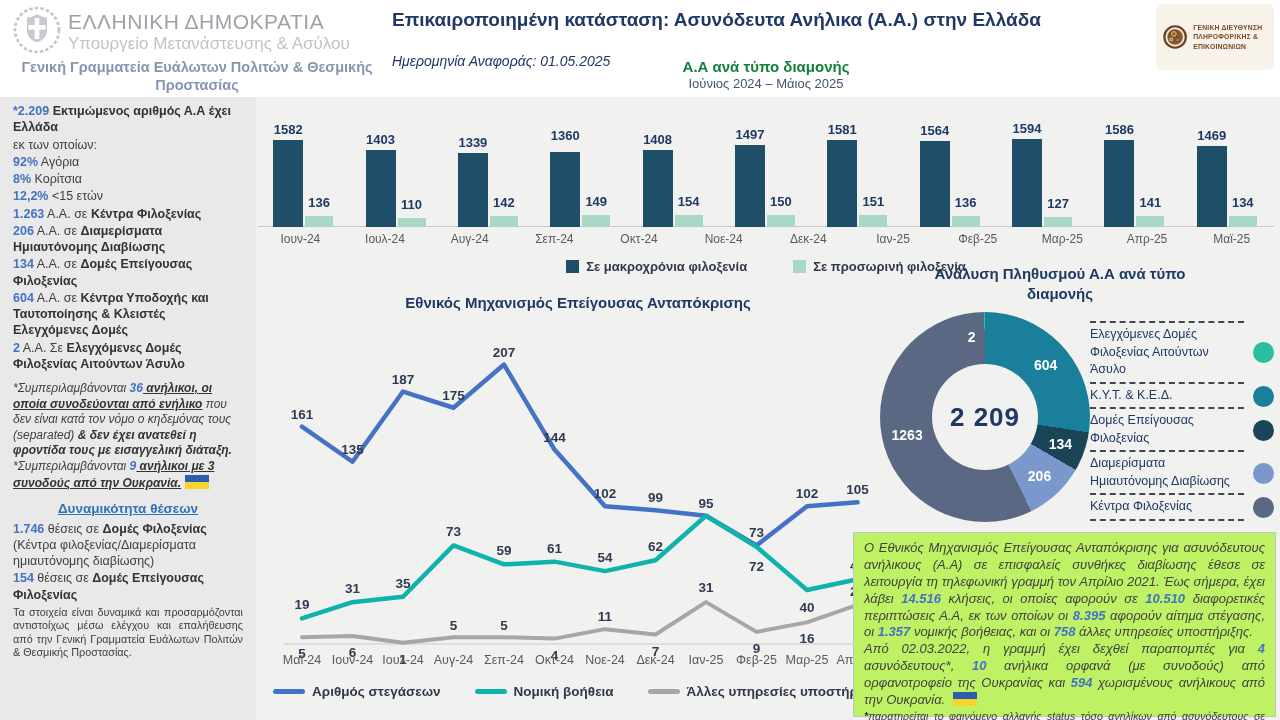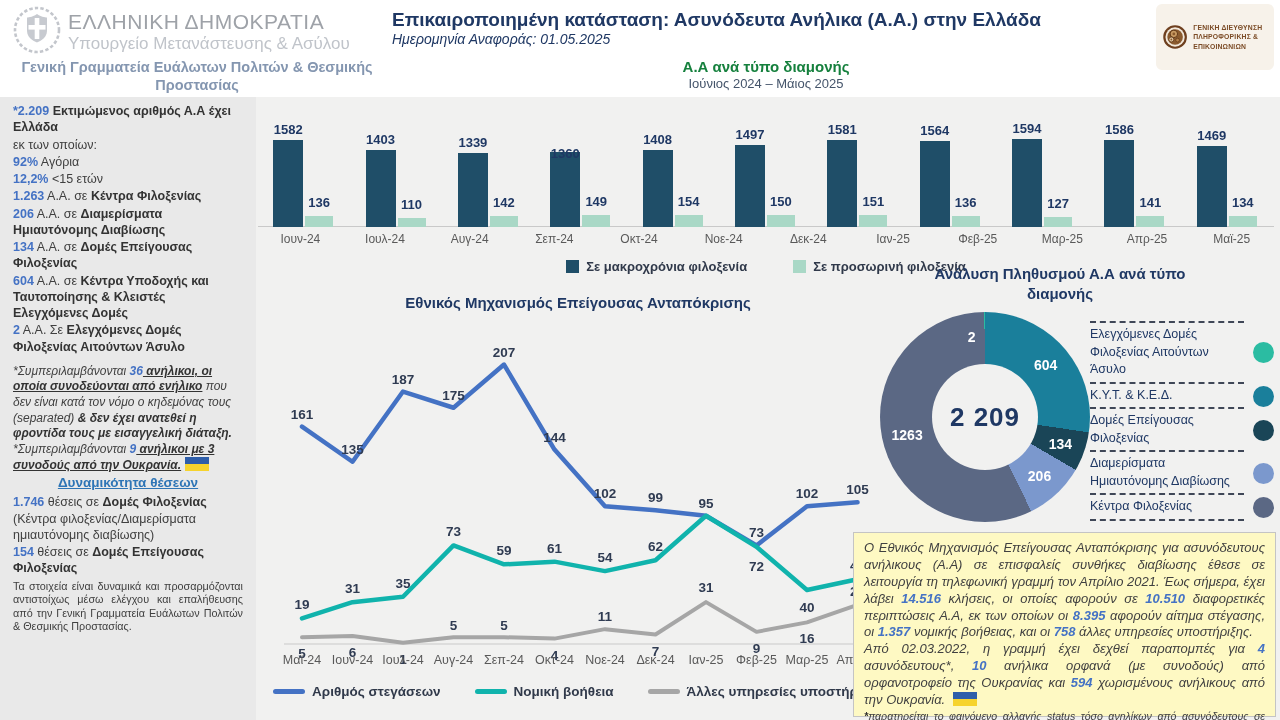--- a/index.html
+++ b/index.html
@@ -9,39 +9,39 @@
   
   .header{position:absolute;left:0;top:0;width:1280px;height:97px;background:#FFFFFF;}
   .emblem{position:absolute;left:12px;top:5px;}
   .org-block{position:absolute;left:68px;top:10px;line-height:1.1;}
   .org-title{font-size:21px;font-weight:400;color:#9EA2A8;letter-spacing:.5px;}
   .org-subtitle{font-size:17px;color:#C0C4CA;margin-top:2px;}
   .secretariat{position:absolute;left:16px;top:58px;width:362px;text-align:center;
                font-size:14.5px;font-weight:700;color:#8496B0;line-height:1.25;}
   .title-block{position:absolute;left:392px;top:9px;width:760px;}
   .page-title{font-size:19px;font-weight:700;color:#1F3864;}
-  .report-date{font-size:14px;font-style:italic;color:#1F3864;margin-top:0;}
+  .report-date{font-size:14px;font-style:italic;color:#1F3864;margin-top:22px;}
   .right-logo{position:absolute;left:1156px;top:4px;width:118px;height:66px;background:#F7F2EA;
               border-radius:6px;display:flex;align-items:center;padding:4px 6px;gap:5px;}
   .rl-text{font-size:6.8px;font-weight:700;color:#7B4B26;line-height:1.35;letter-spacing:.2px;}
   
   .sidebar{position:absolute;left:0;top:97px;width:256px;height:623px;background:#E9E9E9;
            padding:6px 13px 4px 13px;font-size:12.5px;color:#3B3B3B;line-height:1.3;}
   .sb-head{display:flex;align-items:center;gap:10px;margin-bottom:4px;}
   .sb-title{font-size:14px;font-weight:700;color:#2E75B6;text-decoration:underline;}
   .fact{margin-bottom:1px;}
   .sg-n{color:#4472C4;font-weight:700;}
   .sg-b{font-weight:700;color:#333;}
   .sg-r{color:#404040;}
   .sg-i{font-style:italic;color:#404040;}
   .sg-in{font-style:italic;font-weight:700;color:#4472C4;}
   .sg-ib{font-style:italic;font-weight:700;color:#333;}
   .sg-ibu{font-style:italic;font-weight:700;text-decoration:underline;color:#333;}
   .notes{margin-top:9px;font-size:12px;line-height:1.3;}
-  .cap-title{text-align:center;font-size:13.5px;font-weight:700;color:#2E75B6;
+  .cap-title{margin-top:9px;text-align:center;font-size:13.5px;font-weight:700;color:#2E75B6;
              text-decoration:underline;margin-bottom:3px;}
   .sb-footnote{margin-top:3px;font-size:10.8px;color:#404040;text-align:justify;line-height:1.25;}
   .uaflag{display:inline-block;width:24px;height:14px;vertical-align:-2px;margin-left:4px;
           background:linear-gradient(#2E5EAA 50%,#F6D32D 50%);}
   
   .bar-panel{position:absolute;left:258px;top:58px;width:1016px;}
   .bar-title{text-align:center;font-size:15px;font-weight:700;color:#15803d;}
   .bar-subtitle{text-align:center;font-size:13px;color:#44546A;margin-top:1px;}
   .bar-plot{position:relative;height:132px;margin-top:4px;display:flex;}
   .bar-group{position:relative;flex:1;}
@@ -70,21 +70,21 @@
   .donut-center{font-size:26px;font-weight:700;color:#1F3864;letter-spacing:1px;}
   .donut-lbl{position:absolute;transform:translate(-50%,-50%);color:#fff;font-weight:700;
              font-size:14px;}
   .donut-legend{position:absolute;left:1090px;top:321px;width:184px;}
   .dleg-row{display:flex;align-items:center;}
   .dleg-label{flex:1;font-size:12.5px;color:#1F3864;line-height:1.4;padding:3px 2px 3px 0;
               border-bottom:2px dashed #3F4757;}
   .dleg-row:first-child .dleg-label{border-top:2px dashed #3F4757;}
   .dleg-dot{width:21px;height:21px;border-radius:50%;margin-left:9px;flex:0 0 auto;}
   
-  .info-box{position:absolute;left:853px;top:532px;width:423px;height:185px;background:#fef9c3;
+  .info-box{position:absolute;left:853px;top:532px;width:423px;height:185px;background:#bef264;
             border:1px solid #C4C4C4;padding:7px 10px;font-size:13px;color:#333;
             text-align:justify;line-height:1.3;}
   .info-box p{margin:0;}
   .info-small{font-size:10.6px;margin-top:1px !important;line-height:1.25;}
 </style>
 </head>
 <body>
 
 <div class="stage">
 
@@ -122,20 +122,21 @@
         <div>ΠΛΗΡΟΦΟΡΙΚΗΣ &amp; ΕΠΙΚΟΙΝΩΝΙΩΝ</div>
       </div>
     </div>
   </div>
 
   <div class="sidebar">
     <div id="facts">
         <div class="fact"><span class="sg-n">*2.209</span><span class="sg-b"> Εκτιμώμενος αριθμός Α.Α έχει Ελλάδα</span></div>
         <div class="fact"><span class="sg-r">εκ των οποίων:</span></div>
         <div class="fact"><span class="sg-n">92%</span><span class="sg-r"> Αγόρια</span></div>
+        <div class="fact"><span class="sg-n">8%</span><span class="sg-r"> Κορίτσια</span></div>
         <div class="fact"><span class="sg-n">12,2%</span><span class="sg-r"> &lt;15 ετών</span></div>
         <div class="fact"><span class="sg-n">1.263</span><span class="sg-r"> Α.Α. σε </span><span class="sg-b">Κέντρα Φιλοξενίας</span></div>
         <div class="fact"><span class="sg-n">206</span><span class="sg-r"> Α.Α. σε </span><span class="sg-b">Διαμερίσματα Ημιαυτόνομης Διαβίωσης</span></div>
         <div class="fact"><span class="sg-n">134</span><span class="sg-r"> Α.Α. σε </span><span class="sg-b">Δομές Επείγουσας Φιλοξενίας</span></div>
         <div class="fact"><span class="sg-n">604</span><span class="sg-r"> Α.Α. σε </span><span class="sg-b">Κέντρα Υποδοχής και Ταυτοποίησης &amp; Κλειστές Ελεγχόμενες Δομές</span></div>
         <div class="fact"><span class="sg-n">2</span><span class="sg-r"> Α.Α. Σε </span><span class="sg-b">Ελεγχόμενες Δομές Φιλοξενίας Αιτούντων Άσυλο</span></div>
       </div>
     <div id="notes" class="notes">
         <div><span class="sg-i">*Συμπεριλαμβάνονται </span><span class="sg-in">36</span><span class="sg-ibu"> ανήλικοι, οι οποία συνοδεύονται από ενήλικο</span><span class="sg-i"> που δεν είναι κατά τον νόμο ο κηδεμόνας τους (separated) </span><span class="sg-ib">&amp; δεν έχει ανατεθεί η φροντίδα τους με εισαγγελική διάταξη.</span></div>
         <div><span class="sg-i">*Συμπεριλαμβάνονται </span><span class="sg-in">9</span><span class="sg-ibu"> ανήλικοι με 3 συνοδούς από την Ουκρανία.</span><span class="uaflag"></span></div>
@@ -166,21 +167,21 @@
           <div class="bar-val" style="left: calc(50% - 15px); bottom: 15px;">110</div>
         </div>
         <div class="bar-group">
           <div class="bar" style="left: calc(50% - 31px); width: 30px; height: 74px; background: rgb(31, 78, 104);"></div>
           <div class="bar-val" style="left: calc(50% - 46px); bottom: 77px;">1339</div>
           <div class="bar" style="left: calc(50% + 1px); width: 28px; height: 11px; background: rgb(169, 216, 198);"></div>
           <div class="bar-val" style="left: calc(50% - 15px); bottom: 17px;">142</div>
         </div>
         <div class="bar-group">
           <div class="bar" style="left: calc(50% - 31px); width: 30px; height: 75px; background: rgb(31, 78, 104);"></div>
-          <div class="bar-val" style="left: calc(50% - 46px); bottom: 66px;">1360</div>
+          <div class="bar-val" style="left: calc(50% - 46px); bottom: 84px;">1360</div>
           <div class="bar" style="left: calc(50% + 1px); width: 28px; height: 12px; background: rgb(169, 216, 198);"></div>
           <div class="bar-val" style="left: calc(50% - 15px); bottom: 18px;">149</div>
         </div>
         <div class="bar-group">
           <div class="bar" style="left: calc(50% - 31px); width: 30px; height: 77px; background: rgb(31, 78, 104);"></div>
           <div class="bar-val" style="left: calc(50% - 46px); bottom: 80px;">1408</div>
           <div class="bar" style="left: calc(50% + 1px); width: 28px; height: 12px; background: rgb(169, 216, 198);"></div>
           <div class="bar-val" style="left: calc(50% - 15px); bottom: 18px;">154</div>
         </div>
         <div class="bar-group">

